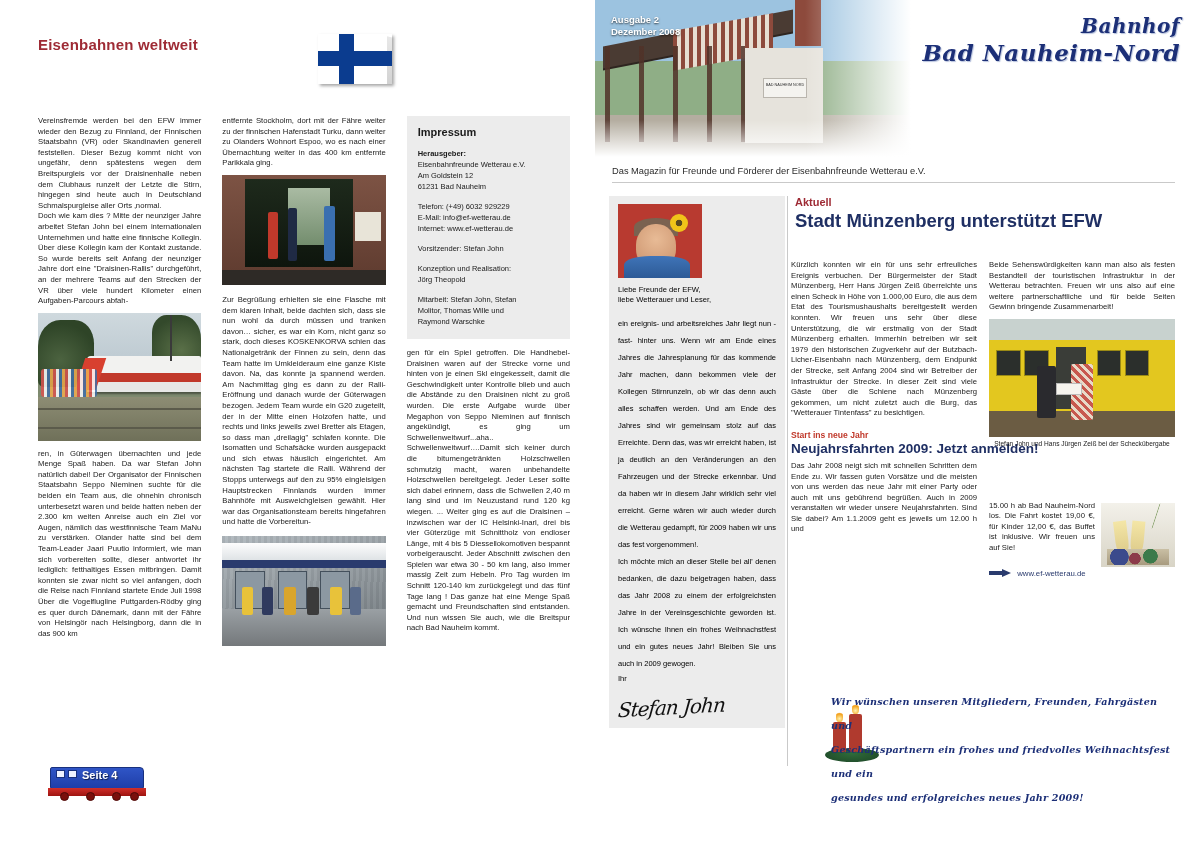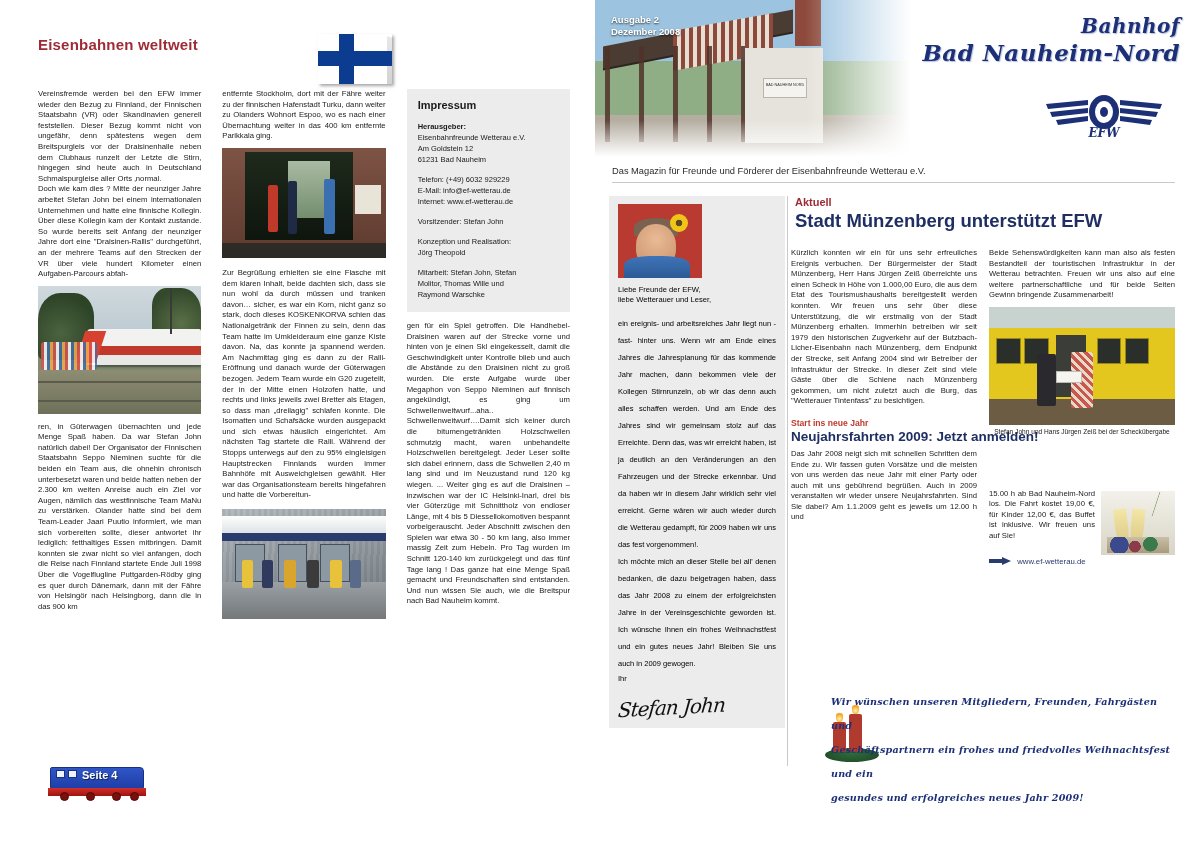--- a/index.html
+++ b/index.html
@@ -50,24 +50,25 @@
   }
   .flag-fi .hang {
     position:absolute; right:-9px; top:4px;
     width: 14px; height: 54px;
     background: linear-gradient(#e8e8e8,#cfcfcf);
     transform: skewY(14deg);
   }
 
   .cols {
     position: absolute;
-    left: 38px; top: 89px;
+    left: 38px; top: 116px;
     width: 532px;
     display: flex;
     gap: 21px;
+    justify-content: flex-end;
   }
   .col { width: 171px; }
   .bodytext {
     font-size: 7.7px;
     line-height: 10.6px;
     text-align: justify;
     color: #1a1a1a;
     hyphens: auto;
   }
 
@@ -463,36 +464,20 @@
     <div class="issue">
       <div>Ausgabe 2</div>
       <div>Dezember 2008</div>
     </div>
 
     <div class="brand">
       <div class="l1">Bahnhof</div>
       <div class="l2">Bad Nauheim-Nord</div>
     </div>
 
-    <div class="efw-logo">
-      <svg viewBox="0 0 120 52" width="120" height="52" aria-hidden="true">
-        <g fill="#1c2f77">
-          <path d="M2 18 L44 14 L44 19 L4 23 Z"></path>
-          <path d="M6 26 L44 22 L44 27 L8 31 Z"></path>
-          <path d="M12 34 L44 30 L44 35 L14 39 Z"></path>
-          <path d="M118 18 L76 14 L76 19 L116 23 Z"></path>
-          <path d="M114 26 L76 22 L76 27 L112 31 Z"></path>
-          <path d="M108 34 L76 30 L76 35 L106 39 Z"></path>
-          <ellipse cx="60" cy="26" rx="15" ry="17" fill="#1c2f77"></ellipse>
-          <ellipse cx="60" cy="26" rx="9" ry="11" fill="#ffffff"></ellipse>
-          <ellipse cx="60" cy="26" rx="4" ry="5" fill="#1c2f77"></ellipse>
-        </g>
-        <text x="60" y="51" font-family="DejaVu Serif, serif" font-style="italic" font-weight="bold" font-size="12" fill="#1c2f77" text-anchor="middle">EFW</text>
-      </svg>
-    </div>
   </div>
 
   <div class="tagline">Das Magazin für Freunde und Förderer der Eisenbahnfreunde Wetterau e.V.</div>
   <div class="rule-top"></div>
 
   <div class="editor-box">
     <div class="editor-photo">
       <div class="hair"></div>
       <div class="face"></div>
       <div class="flower"></div>
@@ -506,21 +491,21 @@
     <div class="signature">Stefan John</div>
   </div>
 
   <div class="vsep" style="left:192px; top:196px; height:570px;"></div>
 
   <div style="position:absolute; left:200px; top:196px; width:380px;">
     <div class="aktuell-kicker">Aktuell</div>
     <div class="aktuell-head">Stadt Münzenberg unterstützt EFW</div>
   </div>
 
-  <div class="r-cols" style="top:248px;">
+  <div class="r-cols" style="top:260px;">
 
     <div class="r-col">
       <div class="bodytext">Kürzlich konnten wir ein für uns sehr erfreuliches Ereignis verbuchen. Der Bürgermeister der Stadt Münzenberg, Herr Hans Jürgen Zeiß überreichte uns einen Scheck in Höhe von 1.000,00 Euro, die aus dem Etat des Tourismushaushalts bereitgestellt werden konnten. Wir freuen uns sehr über diese Unterstützung, die wir erstmalig von der Stadt Münzenberg erhalten. Immerhin betreiben wir seit 1979 den historischen Zugverkehr auf der Butzbach-Licher-Eisenbahn nach Münzenberg, dem Endpunkt der Strecke, seit Anfang 2004 sind wir Betreiber der Infrastruktur der Strecke. In dieser Zeit sind viele Gäste über die Schiene nach Münzenberg gekommen, um nicht zuletzt auch die Burg, das "Wetterauer Tintenfass" zu besichtigen.</div>
 
       <div style="margin-top:11px;">
         <div class="sec-kicker">Start ins neue Jahr</div>
         <div class="sec-head" style="white-space:nowrap;">Neujahrsfahrten 2009: Jetzt anmelden!</div>
       </div>
       <div class="bodytext" style="margin-top:5px;">Das Jahr 2008 neigt sich mit schnellen Schritten dem Ende zu. Wir fassen guten Vorsätze und die meisten von uns werden das neue Jahr mit einer Party oder auch mit uns gebührend begrüßen. Auch in 2009  veranstalten wir wieder unsere Neujahrsfahrten. Sind Sie dabei? Am 1.1.2009 geht es jeweils um 12.00 h und</div>
     </div>

